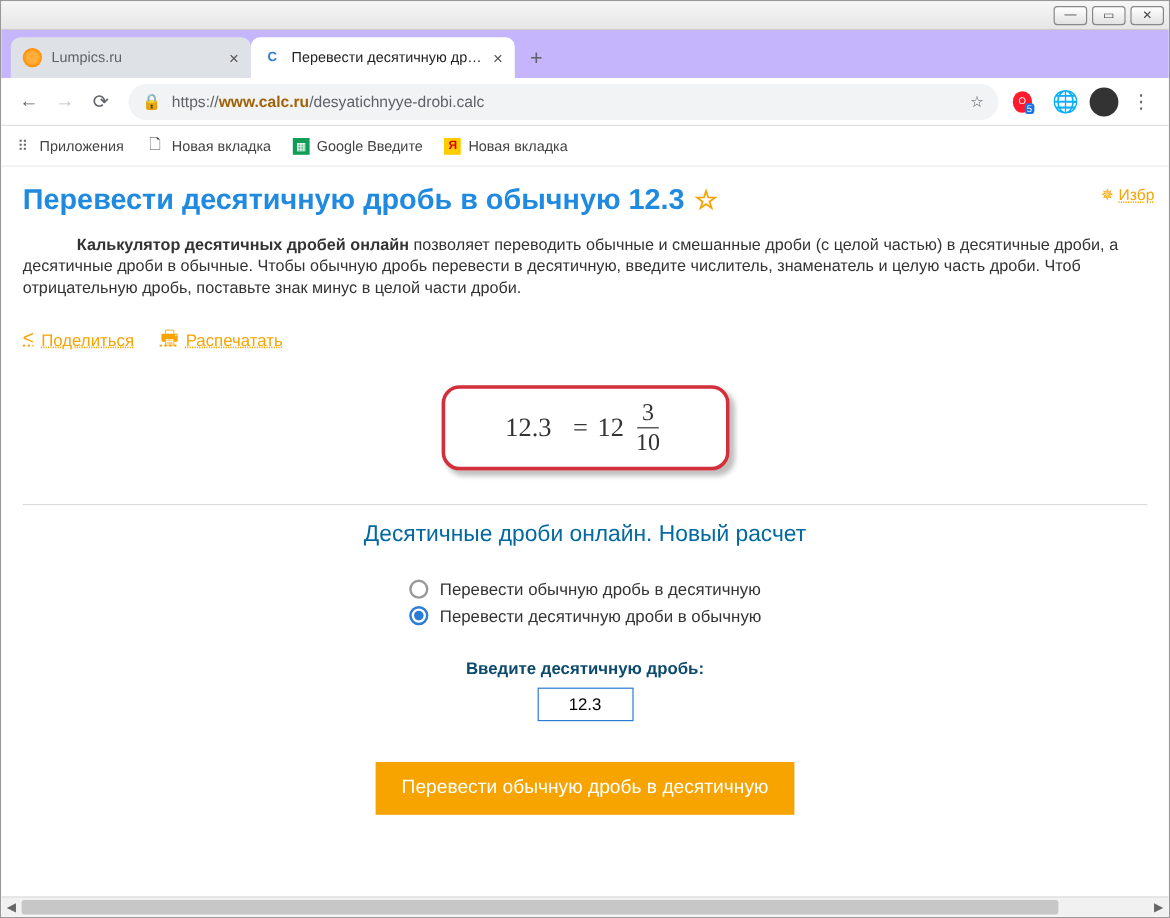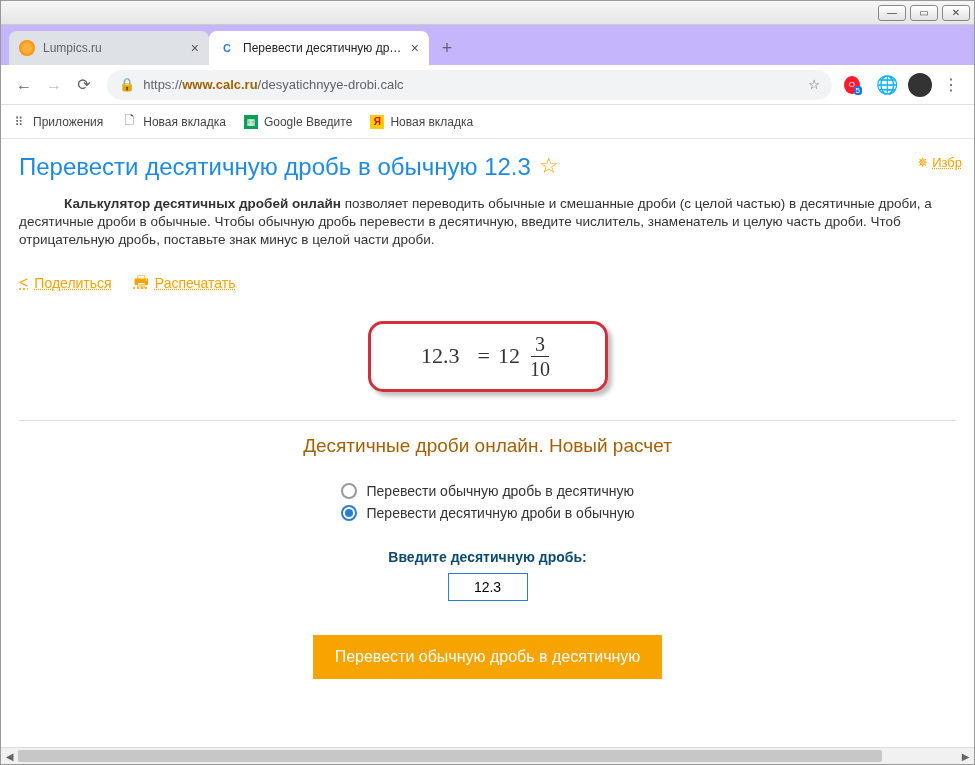--- a/index.html
+++ b/index.html
@@ -19,40 +19,40 @@
 .addrbar { flex:1; height:30px; background:#f1f3f4; border-radius:15px; display:flex; align-items:center; padding:0 12px; margin:0 8px; font-size:13px; color:#5f6368;}
 .addrbar .lock { margin-right:8px; color:#5f6368;}
 .addrbar .url b { color:#a16207; font-weight:bold;}
 .addrbar .star { margin-left:auto; color:#5f6368;}
 .exticon { width:24px; height:24px; border-radius:50%; margin:0 4px; display:flex; align-items:center; justify-content:center;}
 .bookbar { height:34px; background:#fff; display:flex; align-items:center; padding:0 10px; font-size:12px; color:#444; border-bottom:1px solid #e6e6e6;}
 .bmitem { display:flex; align-items:center; margin-right:18px;}
 .bmicon { width:16px; height:16px; margin-right:6px; display:inline-flex; align-items:center; justify-content:center;}
 .content { flex:1; overflow:hidden; position:relative; background:#fff;}
 .page { padding:14px 18px 0 18px; height:100%; overflow:hidden; position:relative;}
-.ptitle { font-size:24px; color:#1f8ae0; font-weight:normal; display:flex; align-items:flex-start;}
+.ptitle { font-size:24px; color:#1f8ae0; font-weight:bold; display:flex; align-items:center;}
 .pstar { color:#f7a300; font-size:22px; margin-left:8px;}
 .favlink { position:absolute; right:12px; top:16px; color:#f7a300; font-size:13px; display:flex; align-items:center;}
 .favlink span.ul { text-decoration:underline dotted; margin-left:4px;}
 .desc { font-size:13.5px; color:#333; margin-top:14px; line-height:1.35;}
 .desc b { font-weight:bold;margin-left:45px;}
 .actions { margin-top:20px; display:flex; align-items:center; gap:22px;}
 .act { color:#f7a300; font-size:14px; display:flex; align-items:center; text-decoration:underline dotted;}
 .act .ai { margin-right:6px; font-size:16px; text-decoration:none; display:inline-block;}
 .resultbox { margin:24px auto 0; width:240px; border:3px solid #d12f3a; border-radius:15px; padding:10px 14px; display:flex; align-items:center; justify-content:center; font-family:Georgia,"Times New Roman",serif; font-size:22px; color:#333; box-shadow: 4px 4px 4px rgba(0,0,0,0.25);}
 .eqline { display:flex; align-items:center;}
 .eqline .dec { margin-right:10px;}
 .eqline .eq { margin:0 8px;}
 .eqline .whole { margin-right:6px;}
 .frac { display:inline-flex; flex-direction:column; align-items:center; font-size:20px; line-height:1;}
 .frac .num { border-bottom:1.5px solid #333; padding:0 4px 2px;}
 .frac .den { padding:2px 4px 0;}
 .hr { border:none; border-top:1px solid #ddd; margin:28px 0 14px;}
 .sect { text-align:center;}
-.sect h2 { color:#a16207; font-size:19px; font-weight:normal; margin-bottom:20px;}
+.sect h2 { color:#0369a1; font-size:19px; font-weight:normal; margin-bottom:20px;}
 .radios { display:inline-block; text-align:left; margin:0 auto;}
 .rrow { display:flex; align-items:center; font-size:14px; color:#333; margin:6px 0;}
 .rdot { width:16px; height:16px; border:2px solid #999; border-radius:50%; margin-right:10px; display:flex; align-items:center; justify-content:center;}
 .rdot.sel { border-color:#2b7cd3;}
 .rdot.sel::after { content:""; width:8px; height:8px; background:#2b7cd3; border-radius:50%;}
 .inlabel { font-size:14px; color:#0c4a6e; margin-top:22px; font-weight:bold;}
 .finput { width:80px; height:28px; border:1px solid #2b7cd3; text-align:center; font-size:14px; margin-top:8px;}
 .gobtn { margin-top:34px; background:#f7a300; color:#fff; border:none; font-size:16px; padding:13px 22px; cursor:pointer;}
 .hscroll { position:absolute; left:0; right:0; bottom:0; height:17px; background:#f1f1f1; border-top:1px solid #dcdcdc; display:flex; align-items:center;}
 .hscroll .arrow { width:17px; height:17px; display:flex; align-items:center; justify-content:center; color:#666; font-size:10px;}

